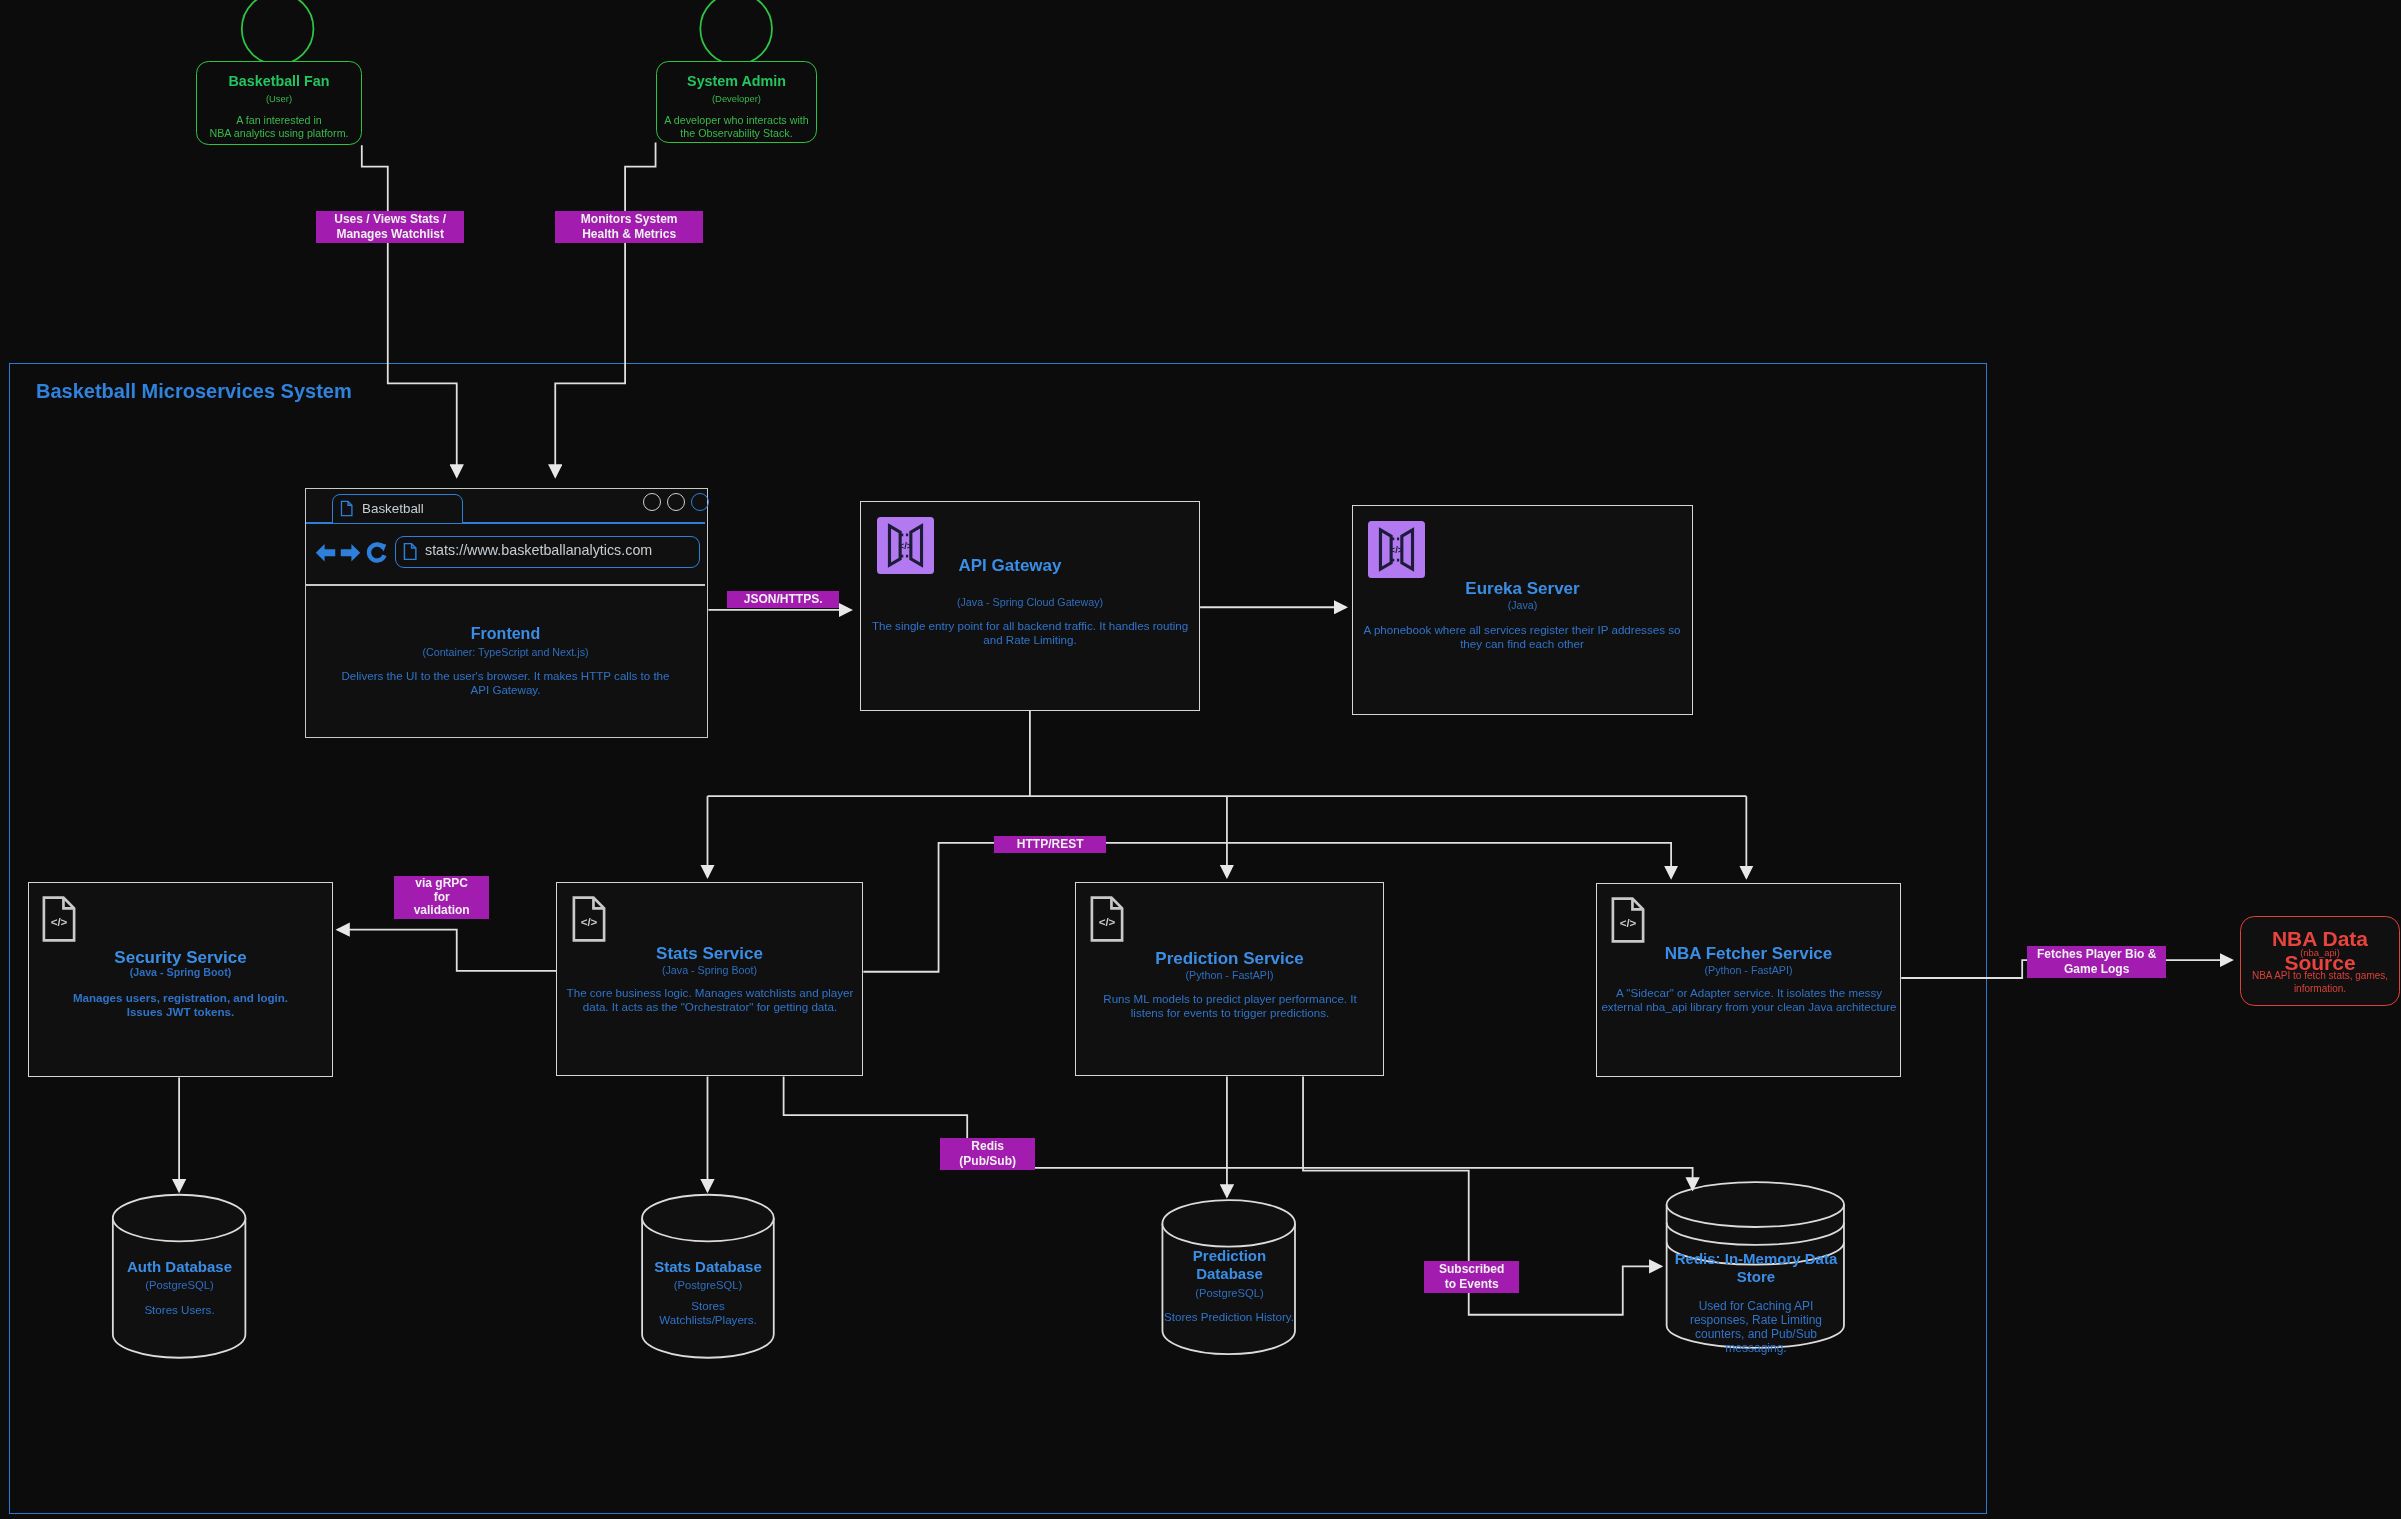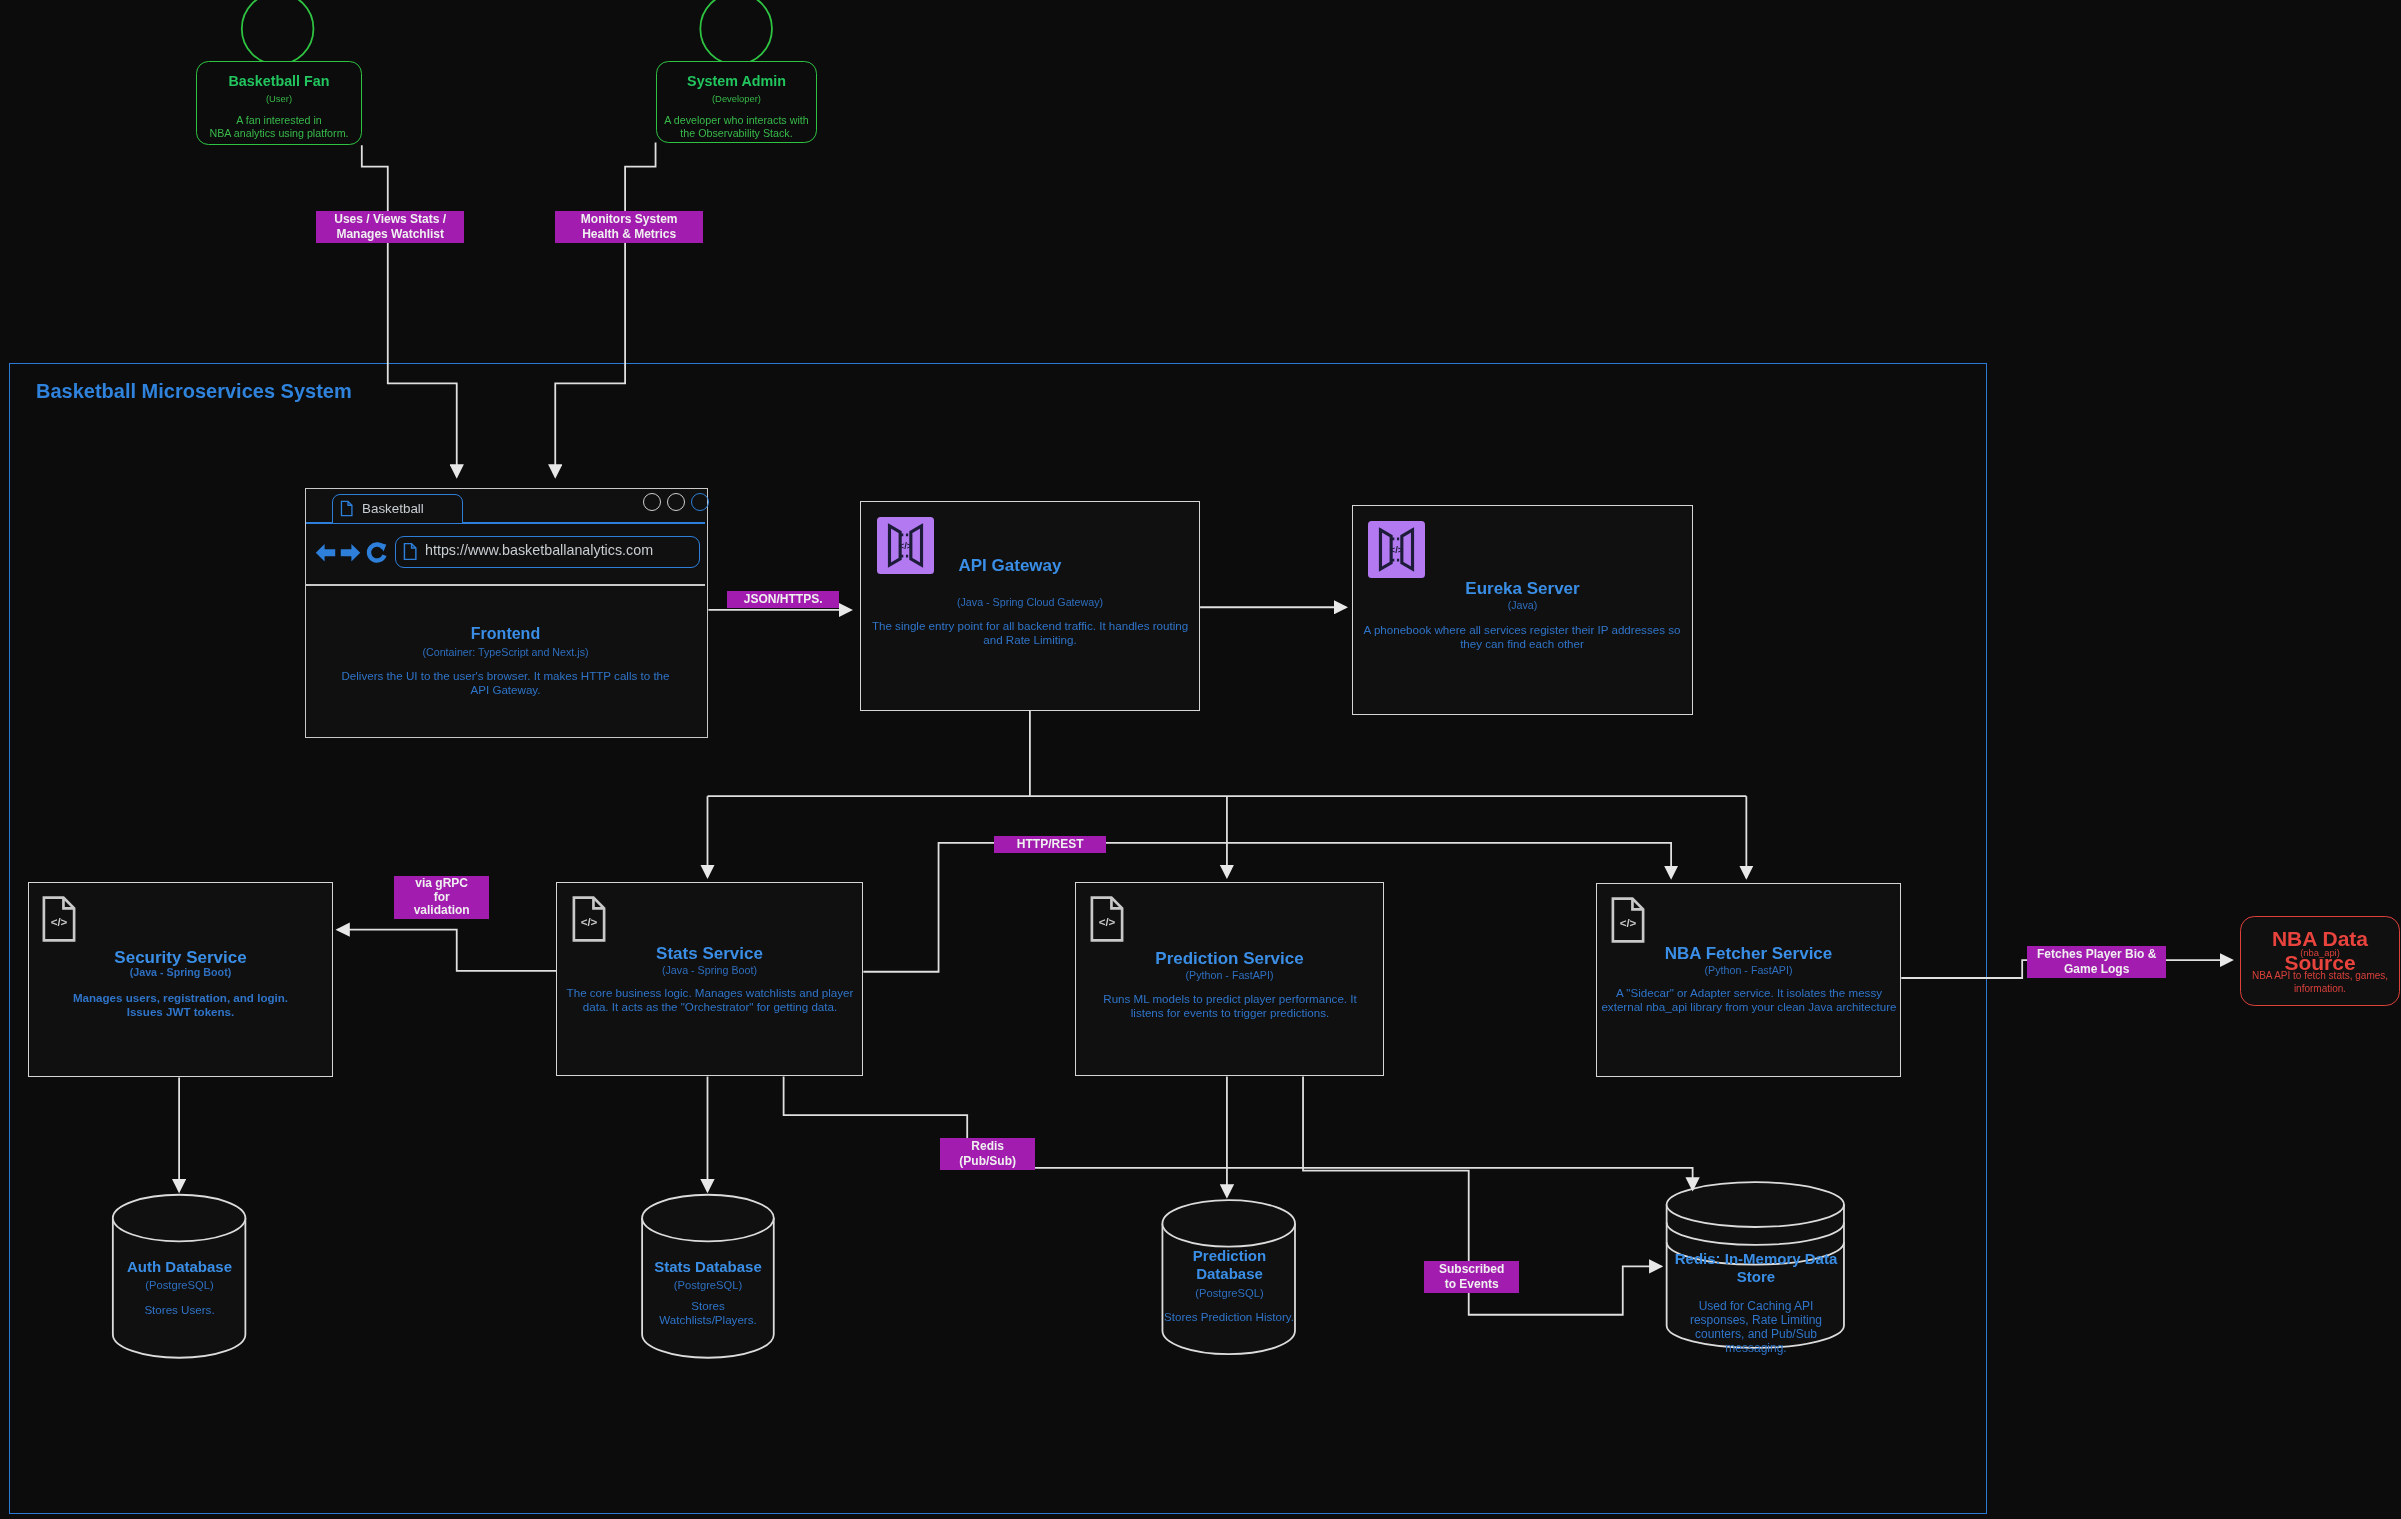--- a/index.html
+++ b/index.html
@@ -116,21 +116,21 @@
       <path d="M14,2 L24,12 L14,22 V16 H2 V8 H14 Z" fill="#2d7fd9"></path>
     </svg>
     <svg width="23" height="23" viewBox="0 0 26 26" style="position:absolute;left:59px;top:52px;">
       <path d="M21,8 A9,9 0 1 0 22,16" fill="none" stroke="#2d7fd9" stroke-width="5"></path>
       <path d="M15,2 L24,4 L21,12 Z" fill="#2d7fd9"></path>
     </svg>
     <div class="abs" style="left:89px;top:47px;width:305px;height:32px;border:1.8px solid #2d7fd9;border-radius:9px;box-sizing:border-box;">
       <svg width="14.3" height="19" viewBox="0 0 20 26" style="position:absolute;left:7.2px;top:4.5px;">
         <path d="M2,2 H12 L18,8 V24 H2 Z M12,2 V8 H18" fill="none" stroke="#2d7fd9" stroke-width="2"></path>
       </svg>
-      <span style="position:absolute;left:29px;top:5.4px;font-size:14.3px;color:#c8cdd2;white-space:nowrap;">https://www.basketballanalytics.com</span>
+      <span style="position:absolute;left:29px;top:5.4px;font-size:14.3px;color:#c8cdd2;white-space:nowrap;">stats://www.basketballanalytics.com</span>
     </div>
     <div class="abs" style="left:0;top:95px;width:399px;height:1.8px;background:#c9c9c9;"></div>
 
     <div class="ctr title" style="left:0;top:136px;width:399px;font-size:16px;">Frontend</div>
     <div class="ctr sub" style="left:0;top:157px;width:399px;">(Container: TypeScript and Next.js)</div>
     <div class="ctr desc" style="left:25px;top:180px;width:349px;">Delivers the UI to the user's browser. It makes HTTP calls to the API Gateway.</div>
   </div>
 
   <div class="node" style="left:860px;top:501px;width:340px;height:210px;"></div>
   <svg width="57" height="57" viewBox="0 0 64 64" style="position:absolute;left:877px;top:517px;">

